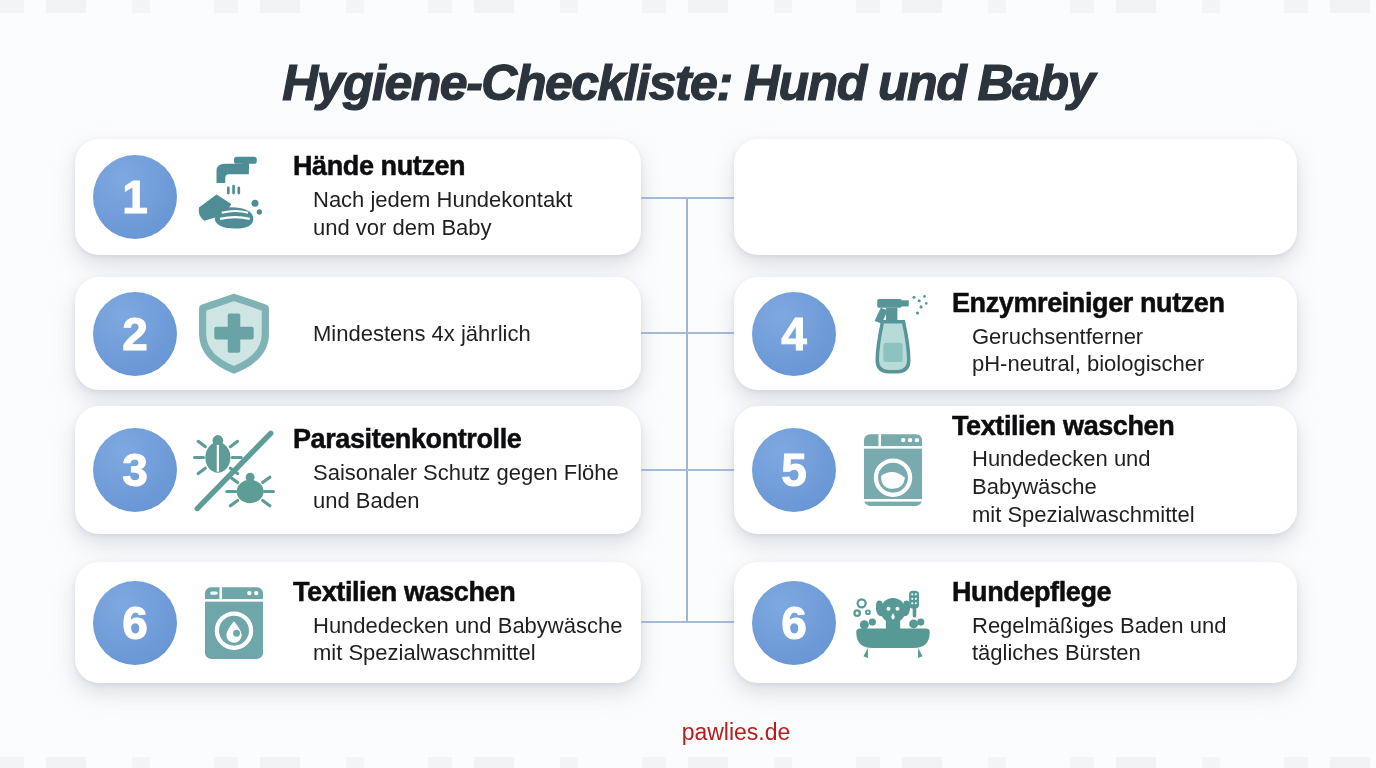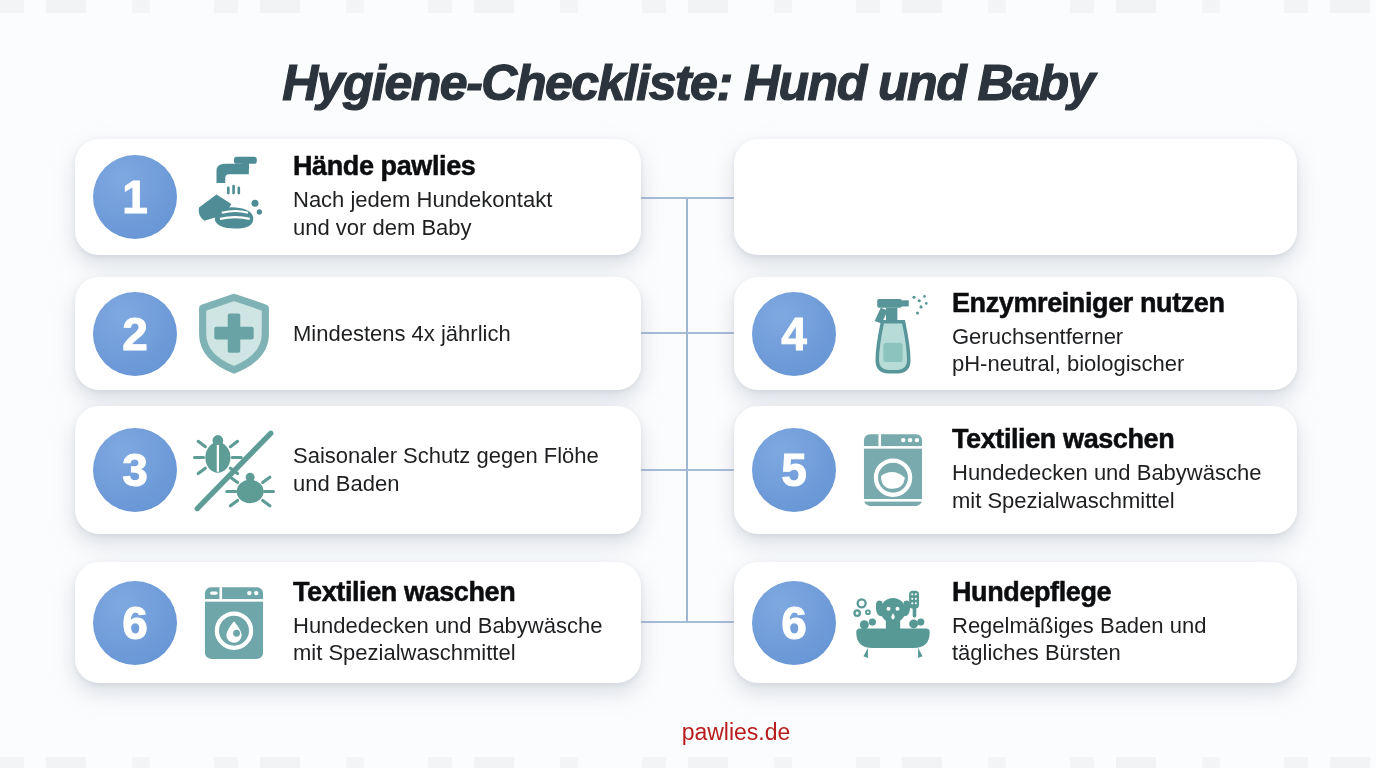--- a/index.html
+++ b/index.html
@@ -66,21 +66,21 @@
     display:flex;align-items:center;justify-content:center;
     margin-right:14px;
   }
   .icon-box svg{display:block;}
   .card-text{flex:1;min-width:0;}
   .card-title{
     font-size:27px;font-weight:700;color:#0c0d0f;
     letter-spacing:-0.4px;-webkit-text-stroke:0.5px #0c0d0f;
     margin-bottom:4px;line-height:1.1;
   }
-  .card-sub{font-size:22px;color:#1e1f21;line-height:1.26;}
+  .card-sub{font-size:22px;color:#1e1f21;line-height:1.26;margin-left:20px;}
   .card-sub span{display:block;}
 
   .footer{
     position:absolute;top:719px;left:0;width:1376px;
     text-align:center;font-size:23px;color:#b91c1c;padding-left:48px;
   }
 </style>
 </head>
 <body>
 
@@ -113,21 +113,21 @@
           <circle cx="72" cy="55" r="4"></circle>
           <circle cx="77" cy="65" r="3"></circle>
         </g>
         <g stroke="#ffffff" stroke-width="2.5" fill="none">
           <path d="M34,66 q16,-4 30,0"></path>
           <path d="M32,73 q18,-4 34,0"></path>
         </g>
       </svg>
     </div>
     <div class="card-text">
-      <div class="card-title">Hände pawlies</div>
+      <div class="card-title">Hände nutzen</div>
       <div class="card-sub">
         <span>Nach jedem Hundekontakt</span>
         <span>und vor dem Baby</span>
       </div>
     </div>
   </div>
 
   <div class="card col-left row2">
     <div class="num-circle">2</div>
     <div class="icon-box">
@@ -168,20 +168,21 @@
           <circle cx="30" cy="15" r="6"></circle>
           <ellipse cx="30" cy="34" rx="14" ry="17"></ellipse>
           <circle cx="66" cy="56" r="5"></circle>
           <ellipse cx="66" cy="72" rx="15" ry="13"></ellipse>
         </g>
         <line x1="30" y1="20" x2="30" y2="50" stroke="#ffffff" stroke-width="2.5"></line>
         <line x1="7" y1="91" x2="89" y2="7" stroke="#5e9c96" stroke-width="6" stroke-linecap="round"></line>
       </svg>
     </div>
     <div class="card-text">
+      <div class="card-title">Parasitenkontrolle</div>
       <div class="card-sub">
         <span>Saisonaler Schutz gegen Flöhe</span>
         <span>und Baden</span>
       </div>
     </div>
   </div>
 
   <div class="card col-left row4">
     <div class="num-circle">6</div>
     <div class="icon-box">

